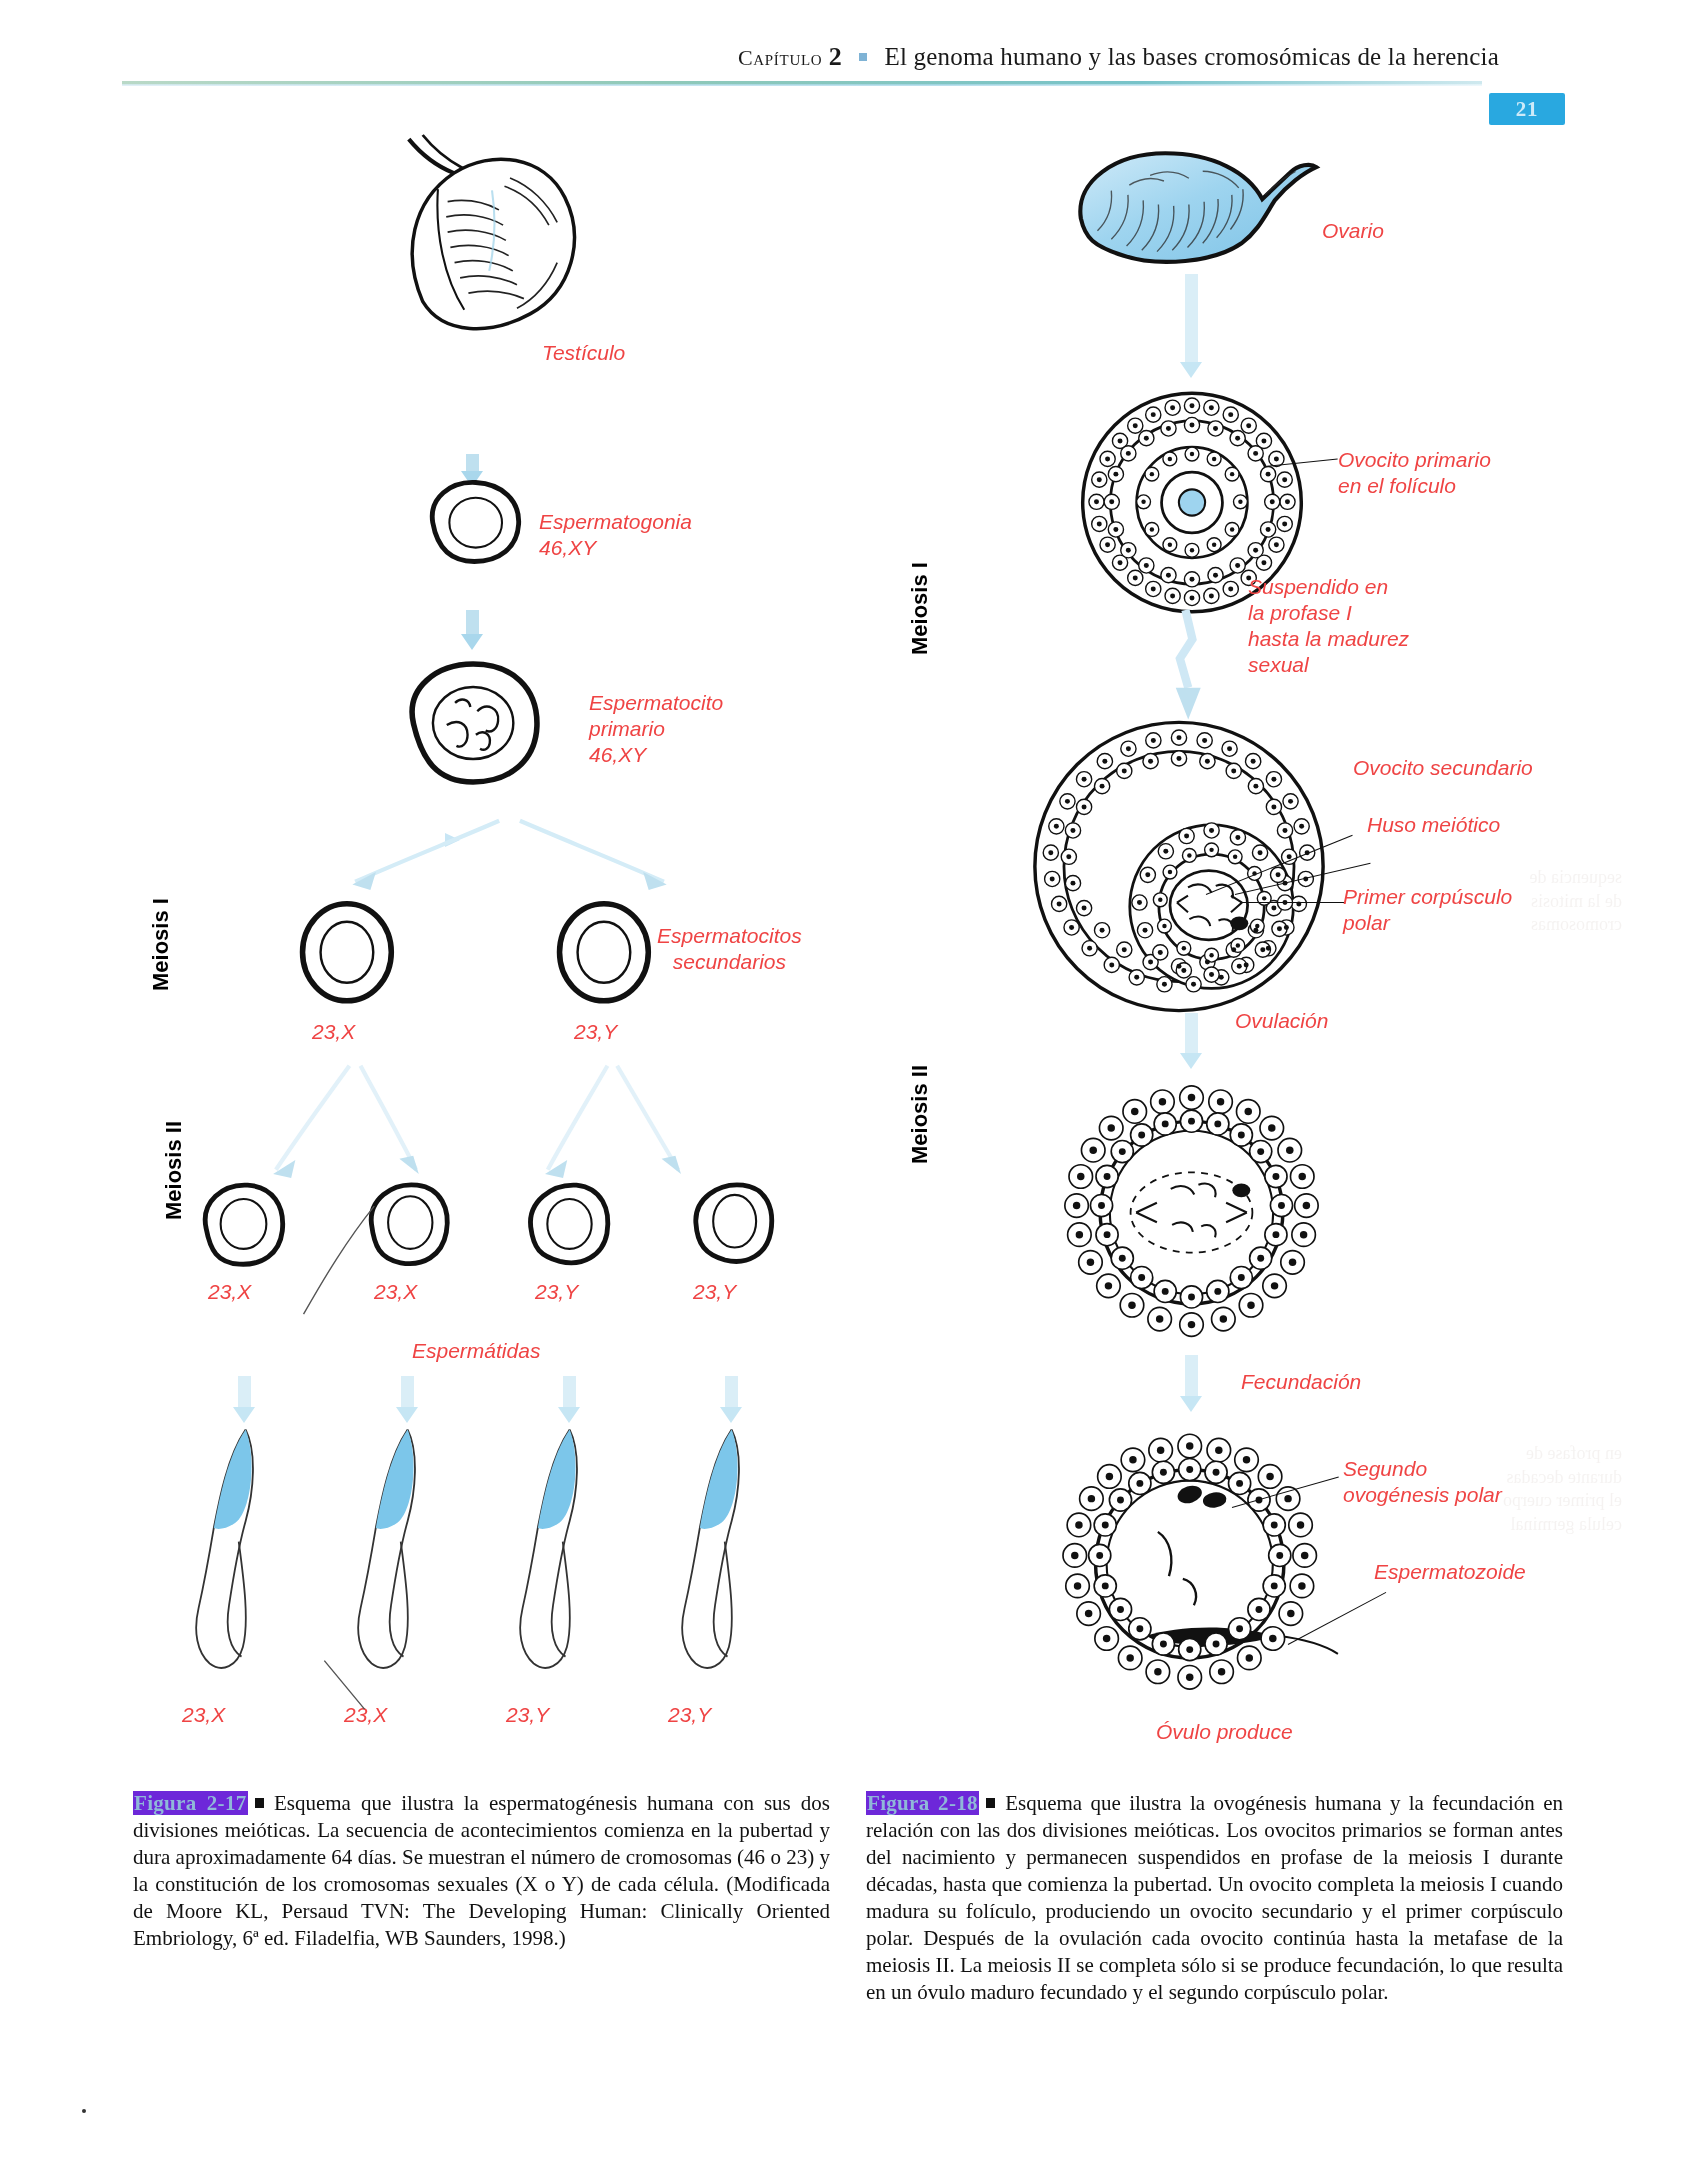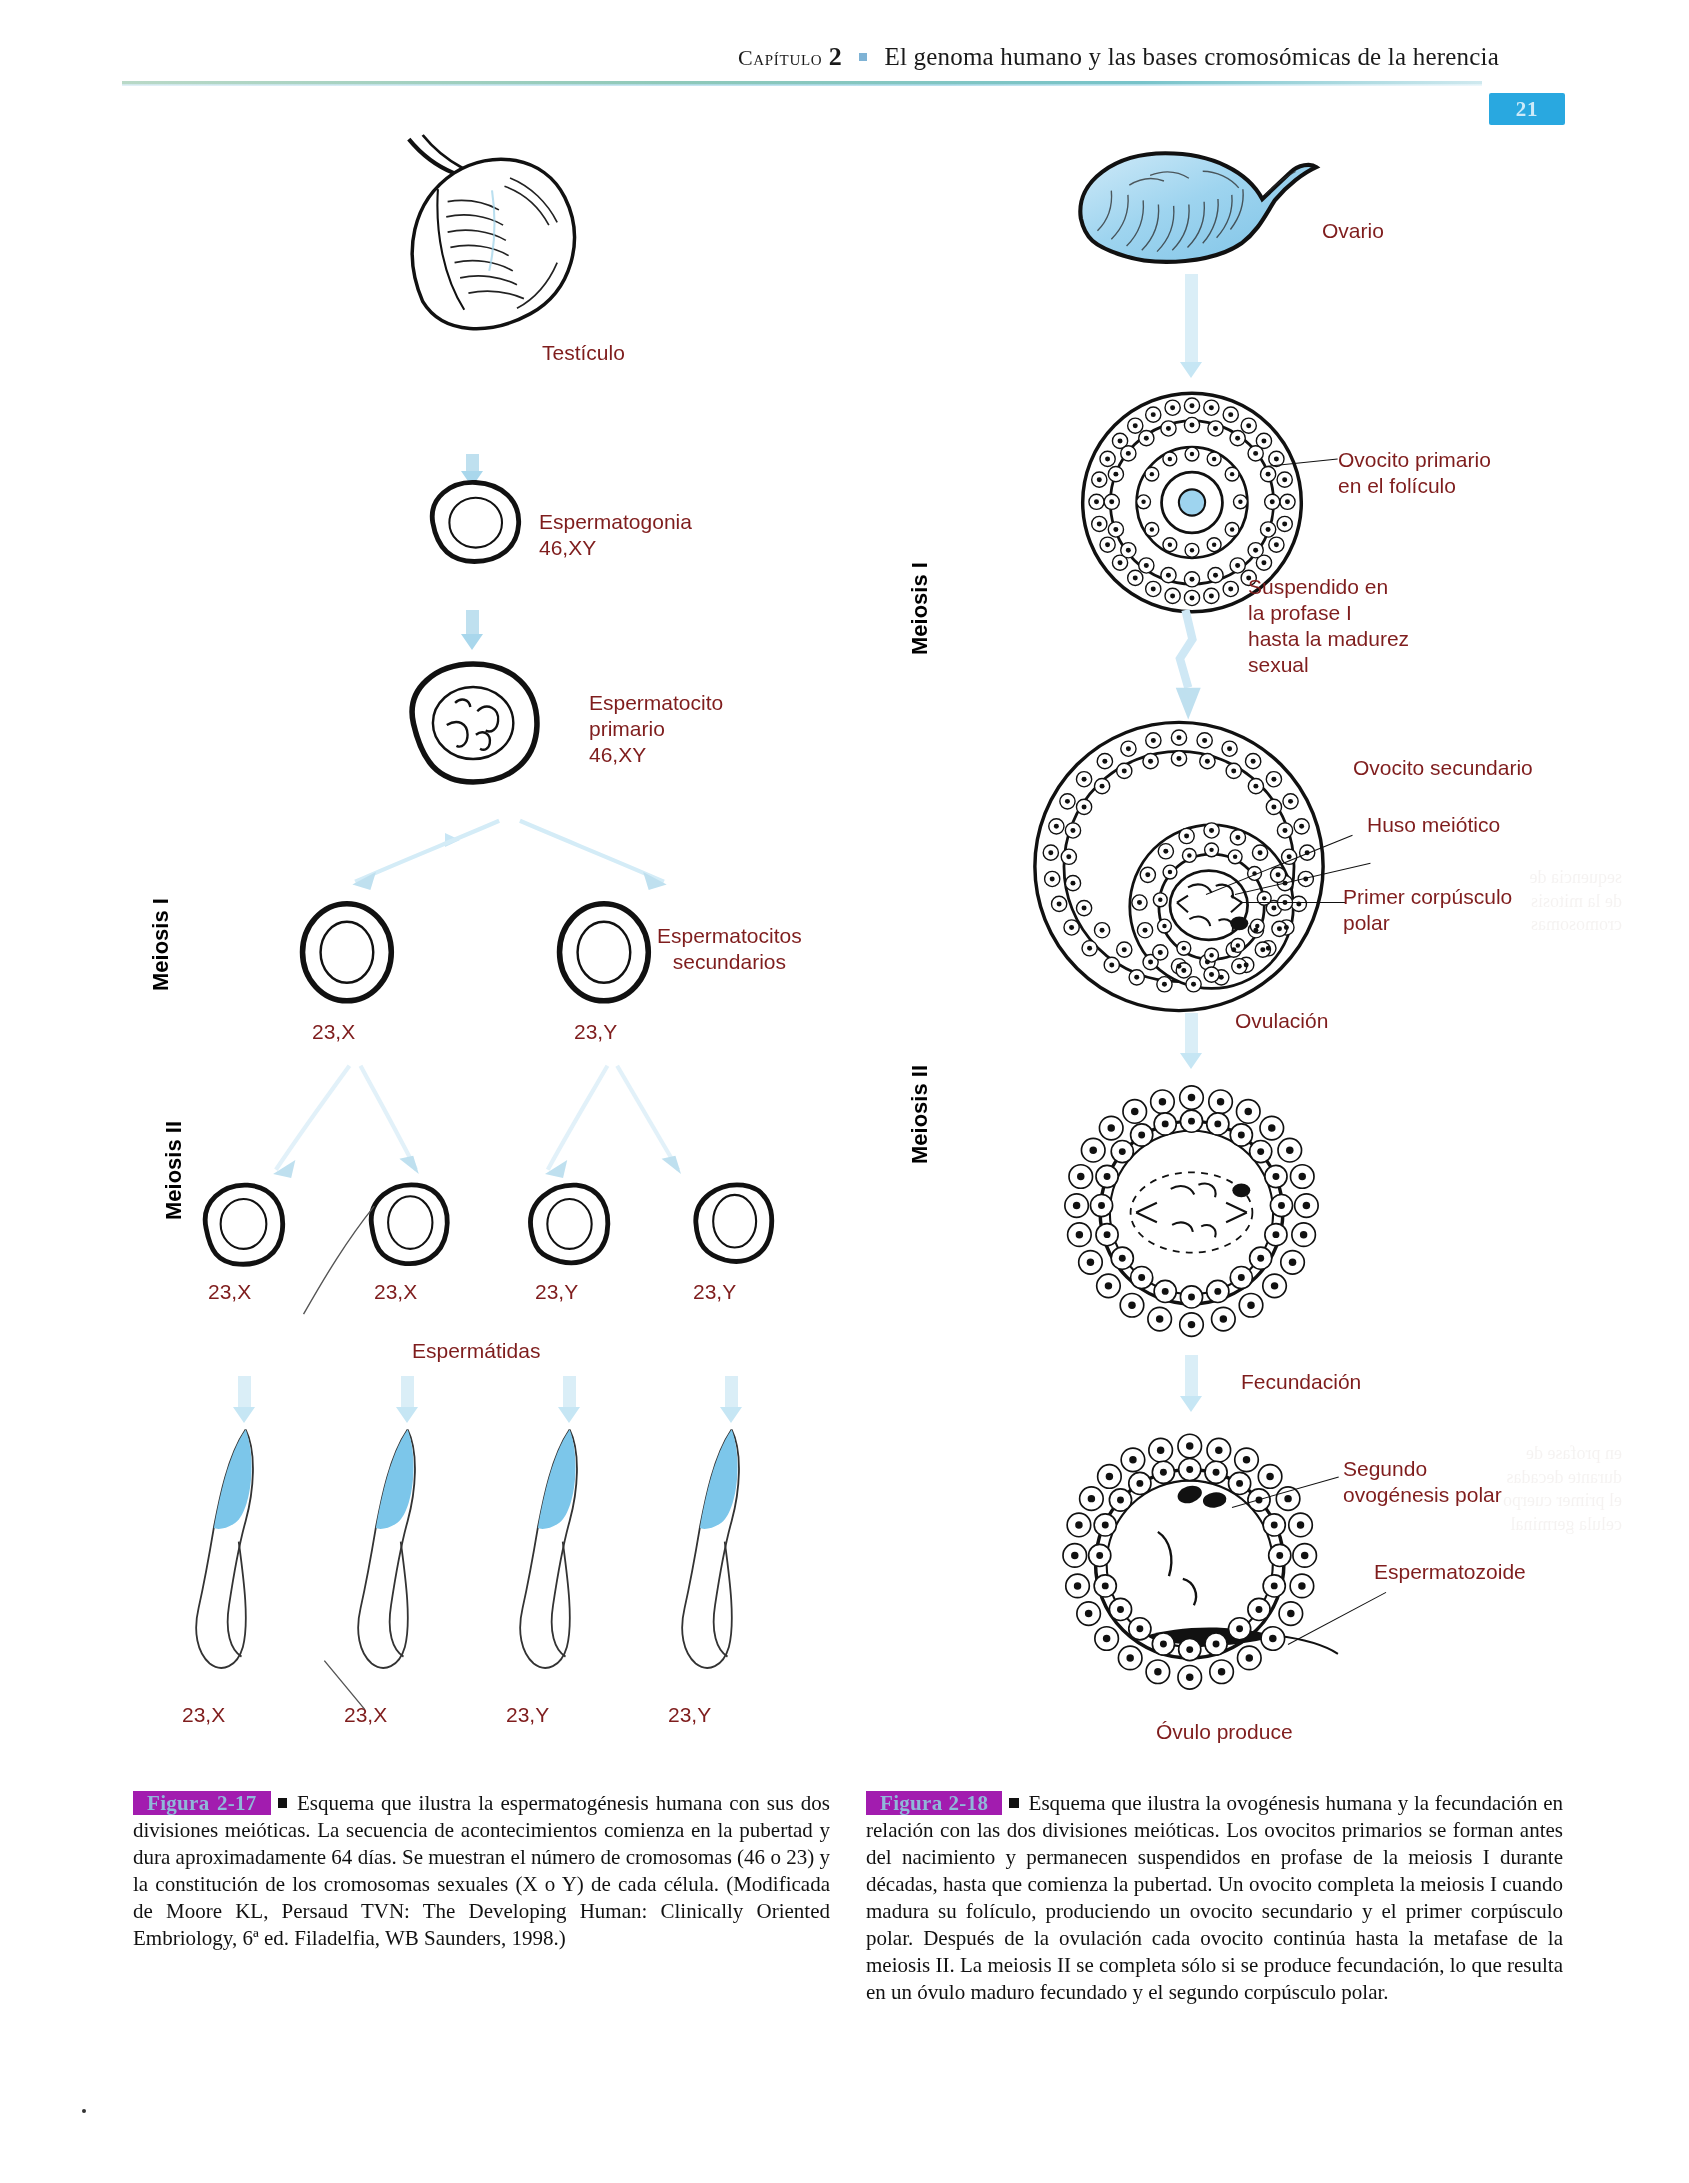--- a/index.html
+++ b/index.html
@@ -19,42 +19,42 @@
   #rh-rule2{position:absolute;left:122px;top:42px;width:1360px;height:2.1px;
            background:linear-gradient(to right,#d9ecf4 0%,#a8d8e8 60%,#e8f5fa 100%);opacity:.8;}
   #page-badge{position:absolute;left:1489px;top:51px;width:76px;height:32px;
               background:#29a8e0;border-radius:2.1px;}
   #page-badge span{display:block;text-align:center;line-height:32px;color:#eaf6fd;
                    font-size:21px;font-weight:bold;font-family:"Liberation Serif",serif;
                    letter-spacing:0.7px;opacity:.85;}
   #margin-dot{position:absolute;left:82px;top:2109px;width:4.2px;height:4.2px;background:#333;border-radius:50%;}
 
   
-  .lbl{position:absolute;font-size:21px;line-height:26px;color:#7f1d1d;white-space:pre;}
+  .lbl{position:absolute;font-size:21px;line-height:26px;color:#ef4444;white-space:pre;font-style:italic;}
   .lbl-b{position:absolute;font-size:22px;font-weight:bold;color:#000;white-space:nowrap;}
   .vert{transform:rotate(-90deg);transform-origin:left top;}
 
   .arrow{position:absolute;width:12.5px;background:#bfe0ef;}
   .arrow::after{content:"";position:absolute;left:50%;bottom:-14px;transform:translateX(-50%);
      width:0;height:0;border-left:11.8px solid transparent;border-right:11.8px solid transparent;
      border-top:16.6px solid #a9d7ec;}
   .arrow.pale{background:#daeef7;}
   .arrow.pale::after{border-top-color:#c6e6f4;}
 
   .diag-arrow{position:absolute;height:0;border-top:2.1px solid #dcefF8;transform-origin:left center;}
   .diag-arrow::after{content:"";position:absolute;right:-2.8px;top:-7.6px;
      width:0;height:0;border-top:7.6px solid transparent;border-bottom:7.6px solid transparent;
      border-left:15.2px solid #c8e6f5;}
 
   .leader{position:absolute;height:0;border-top:1.8px solid #111;transform-origin:left center;}
 
   
   .caption{position:absolute;font-family:"Liberation Serif", serif;font-size:21px;
            line-height:27px;text-align:justify;color:#111;}
-  .cap-tag{color:#8fb8d8;font-weight:bold;letter-spacing:0.3px;background:#a21caf;padding:0 14px;}
+  .cap-tag{color:#8fb8d8;font-weight:bold;letter-spacing:0.3px;background:#6d28d9;padding:0 1px;}
   .cap-sq{display:inline-block;width:9.7px;height:9.7px;background:#111;margin:0 9.7px 2.1px 7px;}
 
   
   .ghost{position:absolute;opacity:.07;filter:blur(0.4px);font-size:18px;
          font-family:"Liberation Serif",serif;line-height:23.6px;color:#7a5a4a;white-space:pre;}
 
   svg{overflow:visible;}
 </style>
 </head>
 <body>

